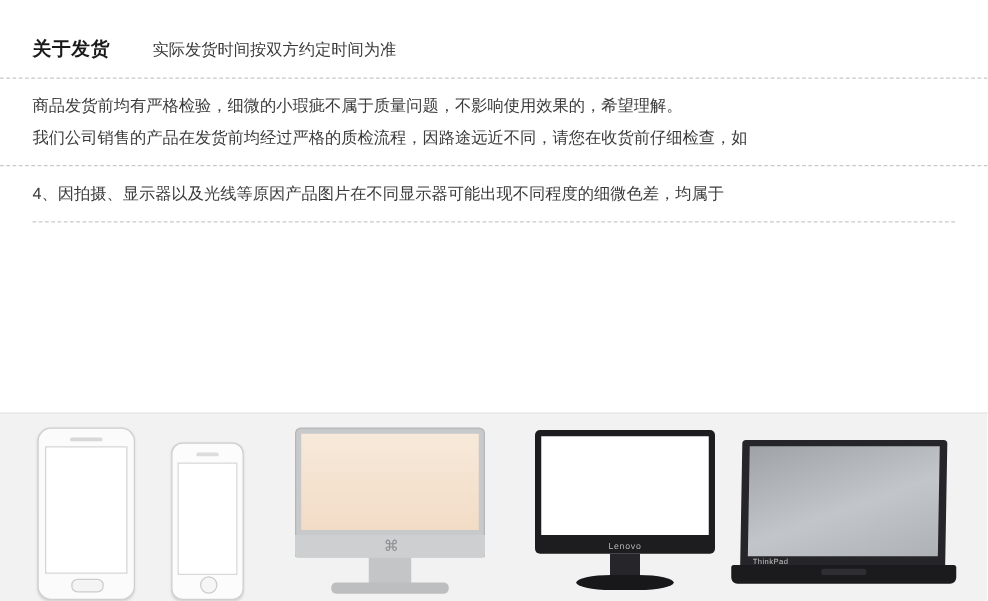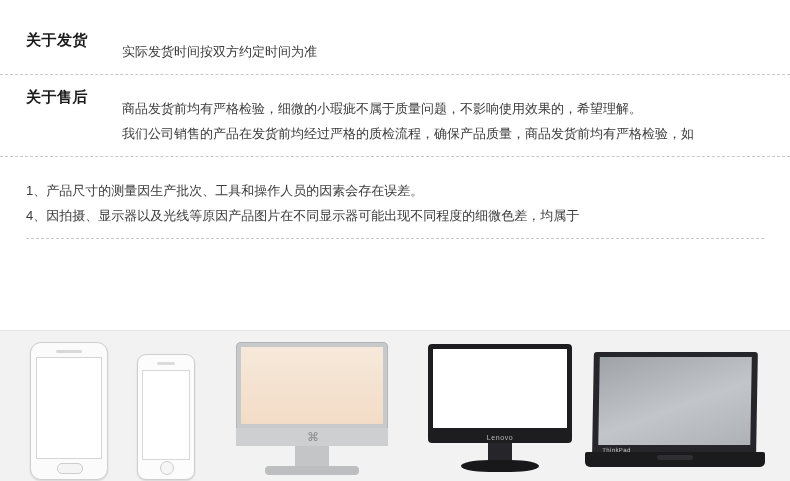--- a/index.html
+++ b/index.html
@@ -47,21 +47,20 @@
     color: #1a1a1a;
     line-height: 24px;
     letter-spacing: 0.5px;
     padding-top: 1px;
   }
   .faq-body {
     flex: 1 1 auto;
     font-size: 13px;
     line-height: 25px;
     color: #3b3b3b;
-    margin-top: 12px;
   }
   .faq-body p {
     margin: 0;
   }
   .divider-bottom {
     border-top: 1px dashed #c9c9c9;
     width: 738px;
     margin: 0 auto;
   }
 
@@ -347,30 +346,28 @@
 
     <div class="faq-row first">
       <div class="faq-label">关于发货</div>
       <div class="faq-body">
         <p>实际发货时间按双方约定时间为准</p>
       </div>
     </div>
 
 
     <div class="faq-row">
-      <div class="faq-label">关于售后</div>
       <div class="faq-body">
         <p>商品发货前均有严格检验，细微的小瑕疵不属于质量问题，不影响使用效果的，希望理解。</p>
-        <p>我们公司销售的产品在发货前均经过严格的质检流程，确保产品质量，商品发货前均有严格检验，如</p>
+        <p>我们公司销售的产品在发货前均经过严格的质检流程，因路途远近不同，请您在收货前仔细检查，如</p>
       </div>
     </div>
 
     <div class="faq-row">
       <div class="faq-body">
-        <p>1、产品尺寸的测量因生产批次、工具和操作人员的因素会存在误差。</p>
         <p>4、因拍摄、显示器以及光线等原因产品图片在不同显示器可能出现不同程度的细微色差，均属于</p>
       </div>
     </div>
 
     <div class="divider-bottom"></div>
   </div>
 
   <div class="devices">
 
     <div class="device phone-lg">

